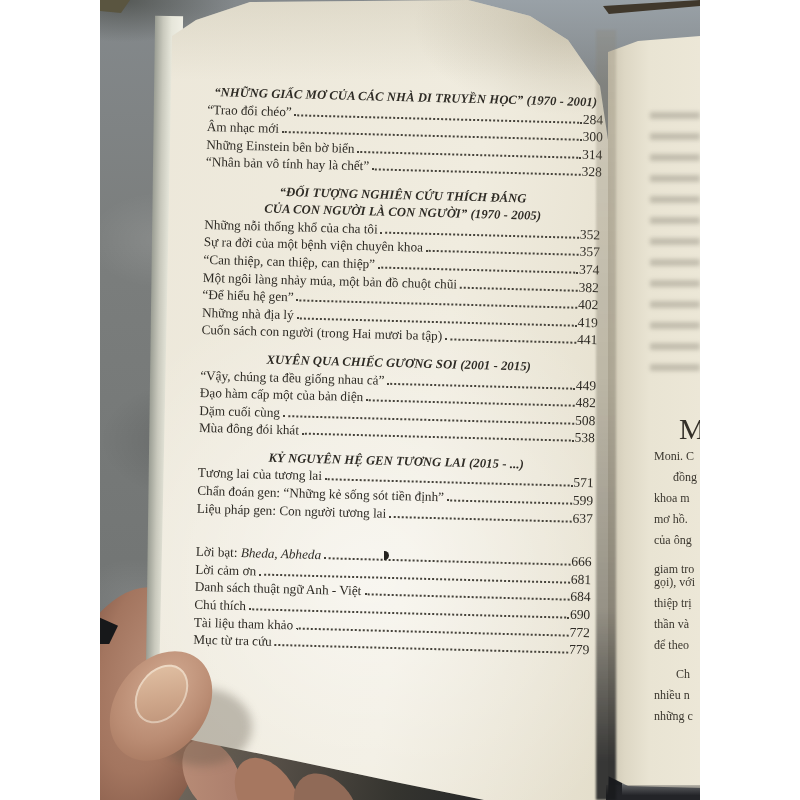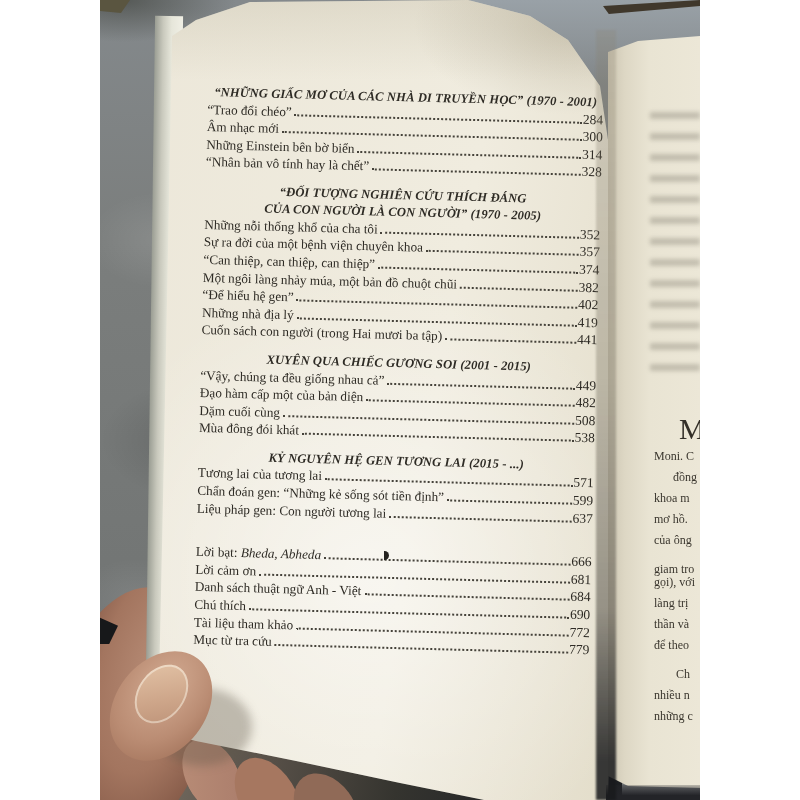--- a/index.html
+++ b/index.html
@@ -267,21 +267,21 @@
     <div class="rp-ghost"></div>
     <div class="rp-dropcap">M</div>
     <div id="rp-lines">
         <div class="rp-line" style="top: 413px; left: 46px;">Moni. C</div>
         <div class="rp-line" style="top: 434px; left: 46px; margin-left: 19px;">đồng hà</div>
         <div class="rp-line" style="top: 455px; left: 46px;">khoa m</div>
         <div class="rp-line" style="top: 476px; left: 46px;">mơ hồ.</div>
         <div class="rp-line" style="top: 497px; left: 46px;">của ông</div>
         <div class="rp-line" style="top: 494px; left: 46px; margin-top: 32px;">giam tro</div>
         <div class="rp-line" style="top: 539px; left: 46px;">gọi), với</div>
-        <div class="rp-line" style="top: 560px; left: 46px;">làng trị</div>
+        <div class="rp-line" style="top: 560px; left: 46px;">thiệp trị</div>
         <div class="rp-line" style="top: 581px; left: 46px;">thần và</div>
         <div class="rp-line" style="top: 602px; left: 46px;">để theo</div>
         <div class="rp-line" style="top: 631px; left: 68px;">Ch</div>
         <div class="rp-line" style="top: 652px; left: 46px; font-family: Liberation Serif, serif;">nhiều n</div>
         <div class="rp-line" style="top: 673px; left: 46px;">những c</div>
       </div>
   </div>
   <div class="rp-bottom-dark"></div>
   <div class="gutter"></div>
 </div>

